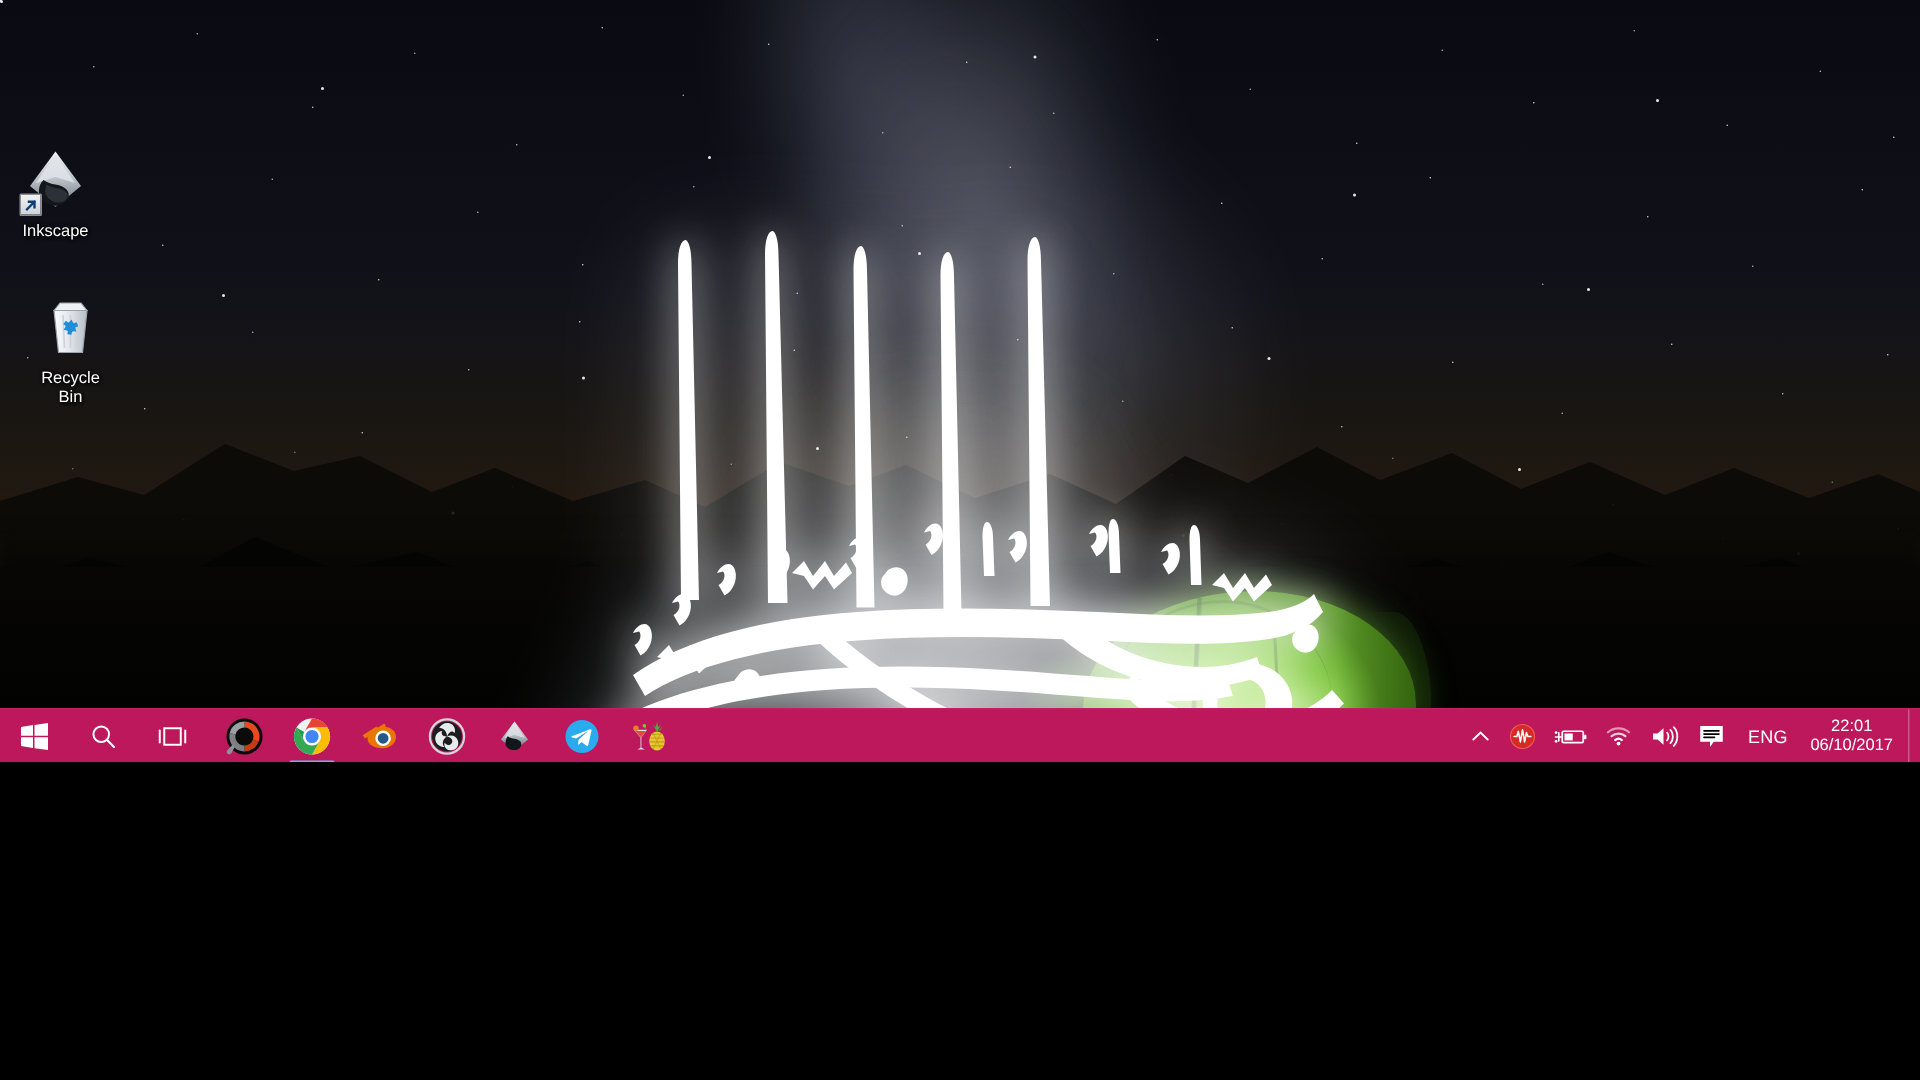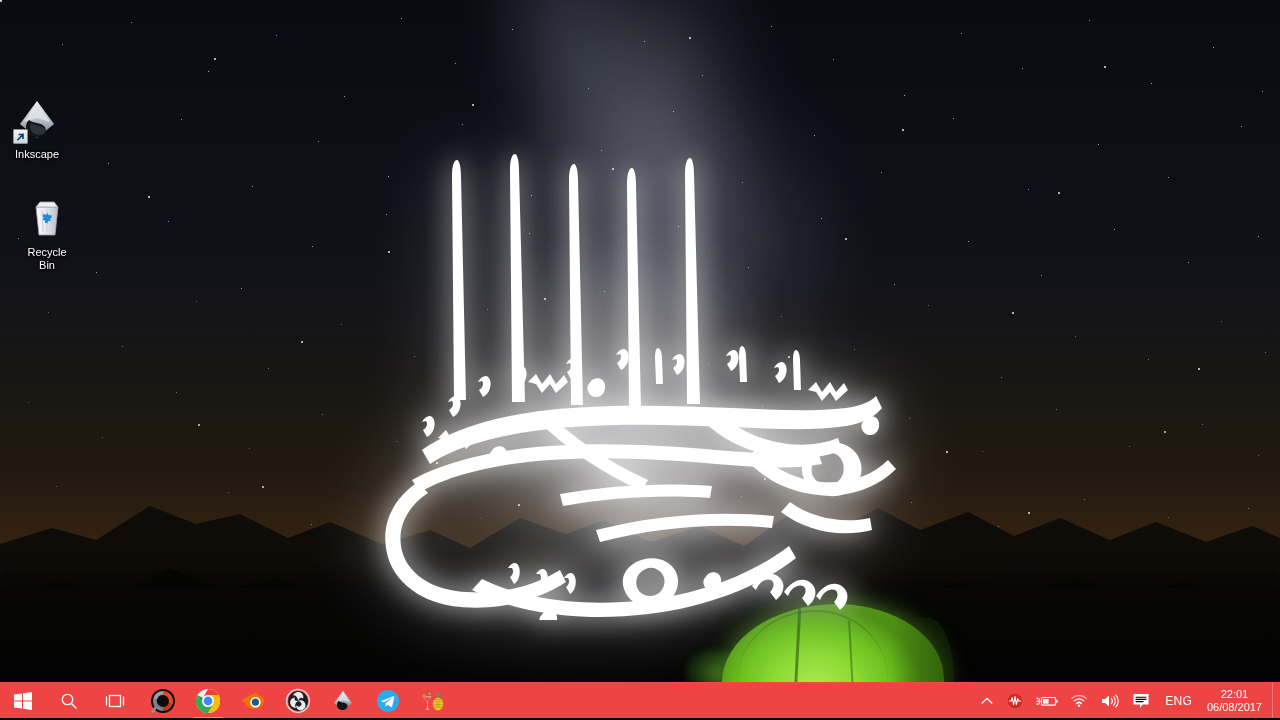--- a/index.html
+++ b/index.html
@@ -3,21 +3,21 @@
 <meta charset="utf-8">
 <style>
   * { margin:0; padding:0; box-sizing:border-box; }
   html, body {
     width:1280px; height:720px; overflow:hidden;
     background:#000;
     font-family:"Liberation Sans", sans-serif;
     -webkit-font-smoothing:antialiased;
   }
 
-  #screen { position:relative; width:1280px; height:718px; overflow:hidden; background:#050507; }
+  #screen { position:relative; width:1280px; height:508px; overflow:hidden; background:#050507; }
 
   
   #wallpaper { position:absolute; inset:0; overflow:hidden; }
 
   
   .sky-base {
     position:absolute; inset:0;
     background:
       linear-gradient(to bottom,
         #0a0b12 0%,
@@ -192,21 +192,21 @@
   .shortcut-badge {
     position:absolute; left:0; bottom:0; width:15px; height:15px;
     background:linear-gradient(to bottom,#f2f2f2,#cfd4d9);
     border:1px solid #8a8f95; border-radius:1px;
     display:flex; align-items:center; justify-content:center;
   }
 
   
   #taskbar {
     position:absolute; left:0; right:0; bottom:0; height:36px;
-    background:#ef4444; display:flex; align-items:center;
+    background:#be185d; display:flex; align-items:center;
     border-top:1px solid rgba(255,255,255,0.045);
   }
   .tb-btn {
     height:36px; display:flex; align-items:center; justify-content:center;
     position:relative; cursor:default;
   }
   #tb-start { width:46px; }
   #tb-search { width:46px; }
   #tb-taskview { width:46px; }
   .tb-app { width:45px; height:36px; display:flex; align-items:center; justify-content:center;
@@ -574,20 +574,20 @@
         <svg width="18" height="18" viewBox="0 0 18 18">
           <path d="M1.5,2 L16.5,2 L16.5,12.5 L10.5,12.5 L8,16 L8,12.5 L1.5,12.5 Z" fill="#fff"></path>
           <path d="M4,5.2 L14,5.2 M4,7.4 L14,7.4 M4,9.6 L11,9.6" stroke="#000" stroke-width="1.1" stroke-linecap="round"></path>
         </svg>
       </div>
 
       <div class="tray-item" id="tray-lang">ENG</div>
 
       <div id="tb-clock">
         <span>22:01</span>
-        <span>06/08/2017</span>
+        <span>06/10/2017</span>
       </div>
 
       <div id="tb-showdesktop"></div>
     </div>
   </div>
 
 </div>
 
 </body></html>

